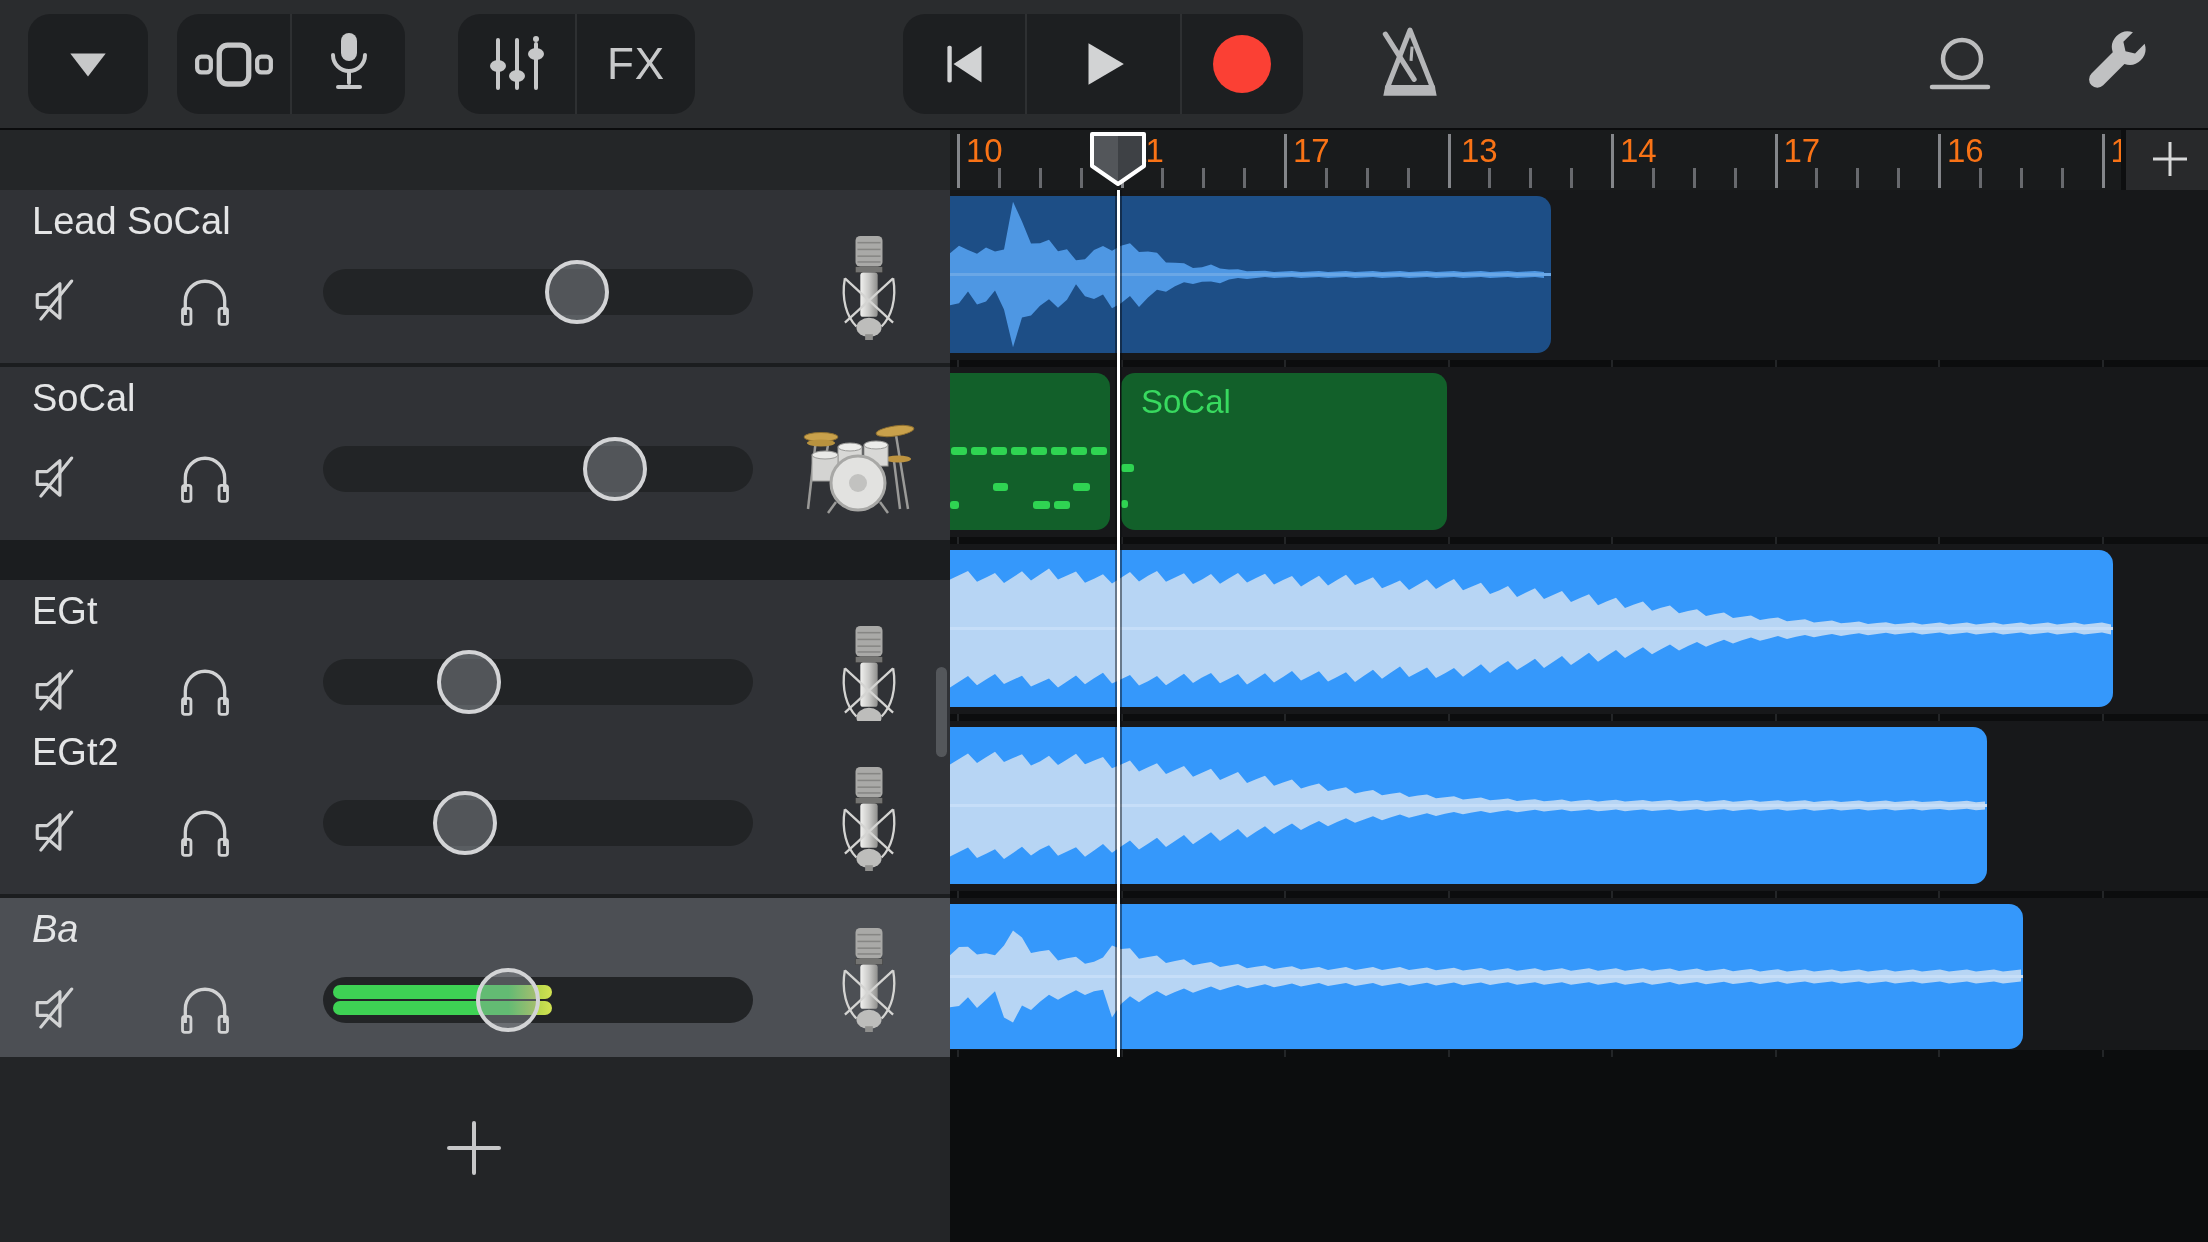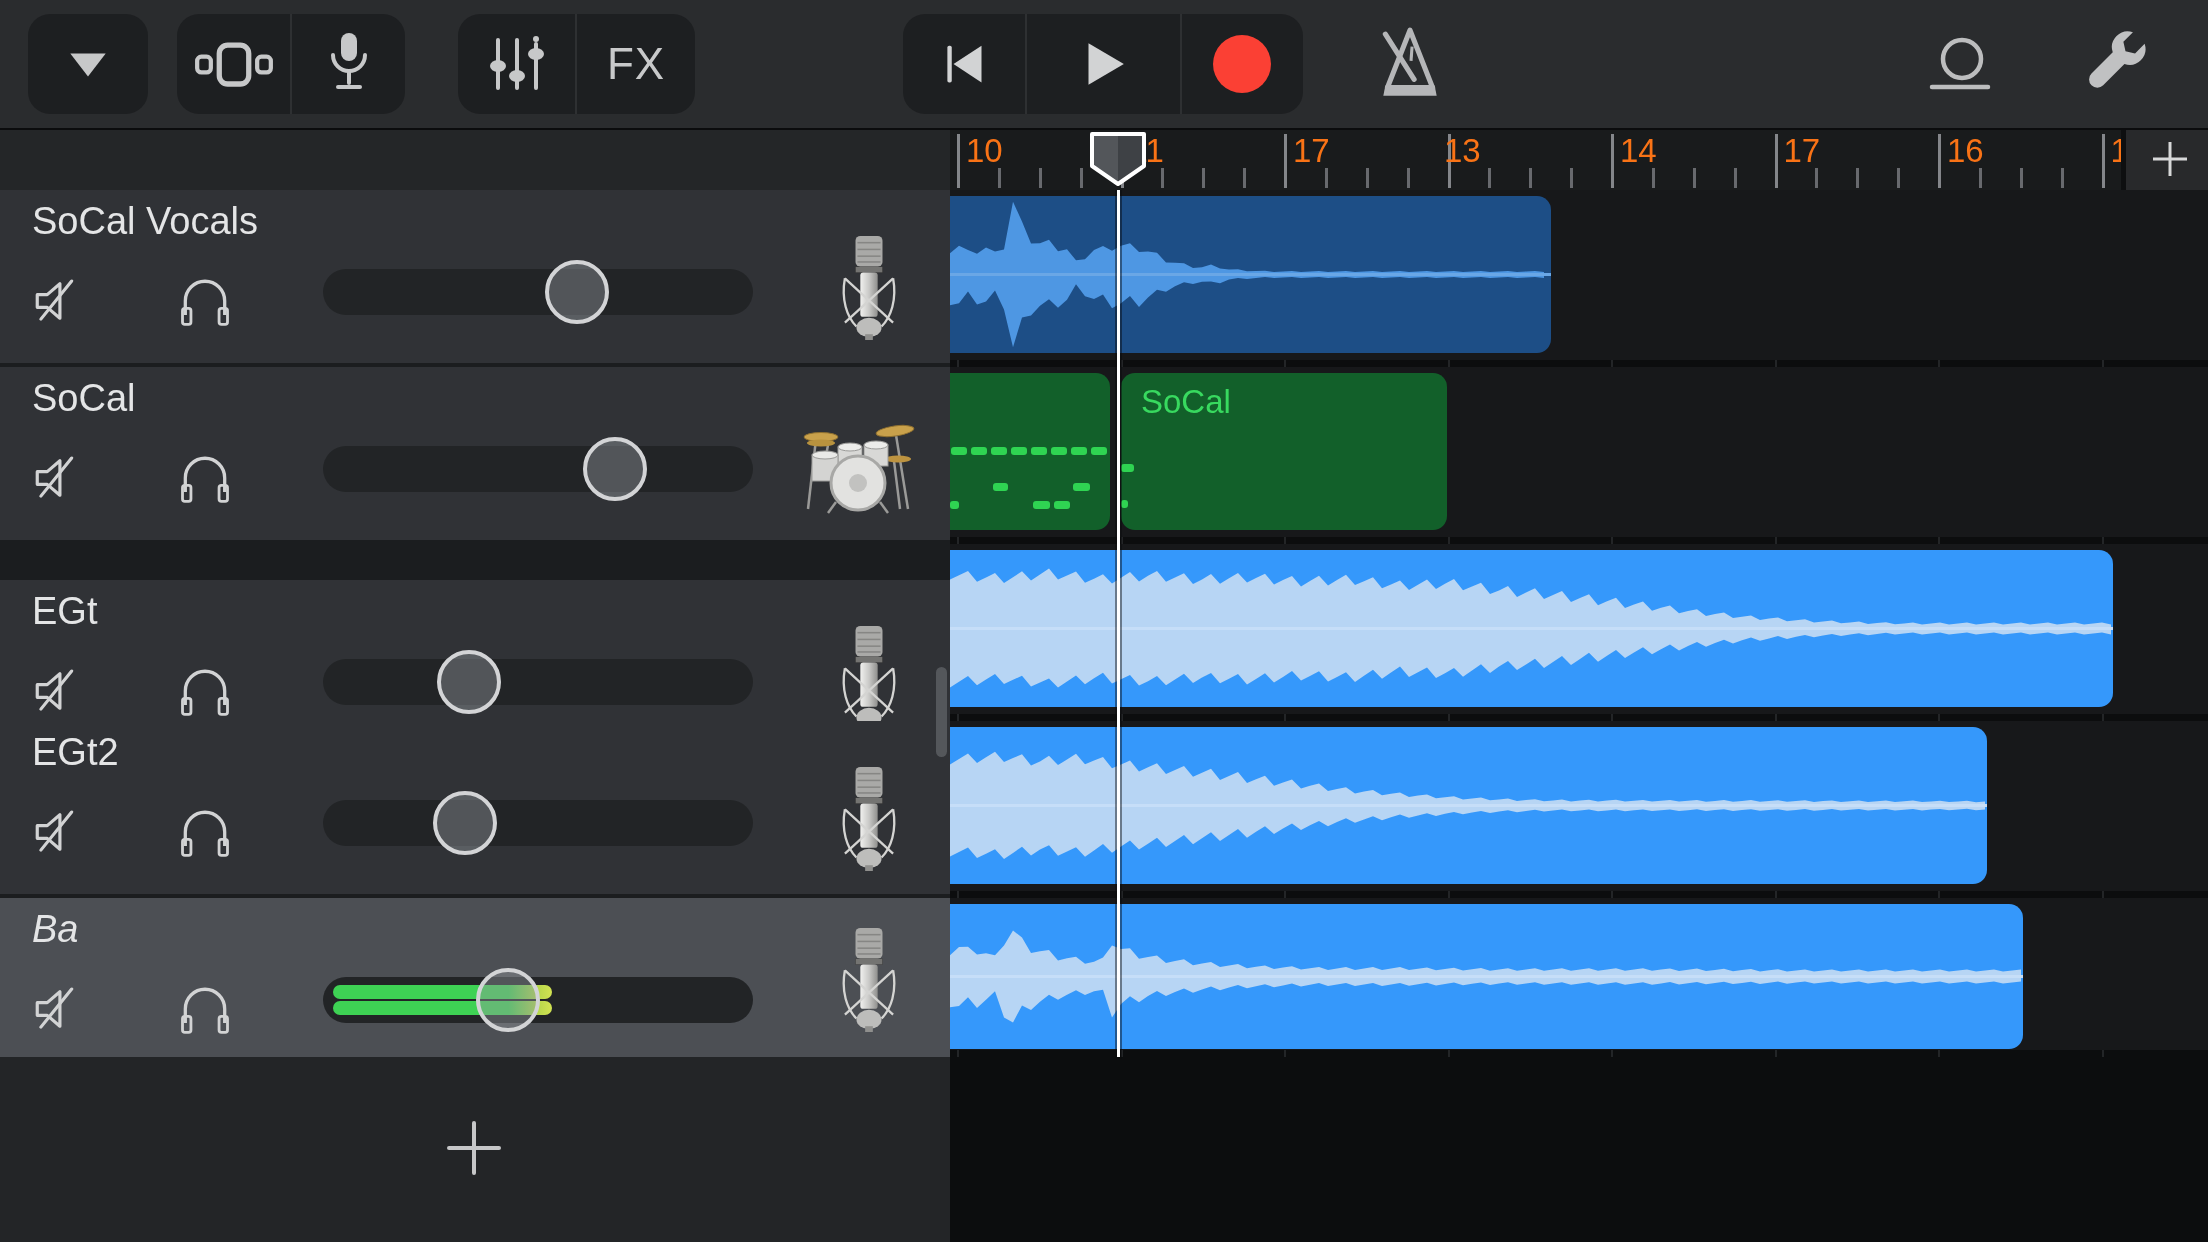--- a/index.html
+++ b/index.html
@@ -169,21 +169,21 @@
       <div class="bar-num" style="left: 179.5px; top: 4px;">11</div>
       <div class="tick-minor" style="left: 211.375px; top: 40px; height: 20px;"></div>
       <div class="tick-minor" style="left: 252.25px; top: 40px; height: 20px;"></div>
       <div class="tick-minor" style="left: 293.125px; top: 40px; height: 20px;"></div>
       <div class="tick-major" style="left: 334px; top: 6px; height: 54px;"></div>
       <div class="bar-num" style="left: 343px; top: 4px;">17</div>
       <div class="tick-minor" style="left: 374.875px; top: 40px; height: 20px;"></div>
       <div class="tick-minor" style="left: 415.75px; top: 40px; height: 20px;"></div>
       <div class="tick-minor" style="left: 456.625px; top: 40px; height: 20px;"></div>
       <div class="tick-major" style="left: 497.5px; top: 6px; height: 54px;"></div>
-      <div class="bar-num" style="left: 494px; top: 4px;">13</div>
+      <div class="bar-num" style="left: 511px; top: 4px;">13</div>
       <div class="tick-minor" style="left: 538.375px; top: 40px; height: 20px;"></div>
       <div class="tick-minor" style="left: 579.25px; top: 40px; height: 20px;"></div>
       <div class="tick-minor" style="left: 620.125px; top: 40px; height: 20px;"></div>
       <div class="tick-major" style="left: 661px; top: 6px; height: 54px;"></div>
       <div class="bar-num" style="left: 670px; top: 4px;">14</div>
       <div class="tick-minor" style="left: 701.875px; top: 40px; height: 20px;"></div>
       <div class="tick-minor" style="left: 742.75px; top: 40px; height: 20px;"></div>
       <div class="tick-minor" style="left: 783.625px; top: 40px; height: 20px;"></div>
       <div class="tick-major" style="left: 824.5px; top: 6px; height: 54px;"></div>
       <div class="bar-num" style="left: 833.5px; top: 4px;">17</div>
@@ -265,21 +265,21 @@
         <svg width="1073" height="145" viewBox="0 0 1073 145">
           <polygon points="0,51.2 9,42.9 18,42.8 27,50.5 36,49.3 45,51.3 54,41.5 63,26.5 72,33.5 81,48.9 90,47.2 99,46.1 108,56.4 117,54.3 126,52.8 135,59.7 144,57.7 153,53.4 162,41.5 171,44.9 180,44.2 189,54.7 198,52.9 207,51.6 216,58.9 225,57.0 234,55.3 243,61.2 252,59.5 261,58.0 270,62.9 279,61.4 288,60.1 297,64.3 306,62.8 315,61.4 324,65.0 333,63.6 342,62.2 351,65.6 360,64.3 369,63.0 378,65.9 387,64.5 396,63.1 405,65.9 414,64.5 423,63.1 432,65.9 441,64.5 450,63.1 459,66.0 468,64.7 477,63.4 486,66.2 495,65.0 504,63.7 513,66.5 522,65.2 531,64.0 540,66.7 549,65.5 558,64.2 567,66.8 576,65.5 585,64.2 594,66.8 603,65.5 612,64.2 621,66.8 630,65.5 639,64.2 648,66.8 657,65.5 666,64.2 675,66.8 684,65.5 693,64.2 702,66.8 711,65.6 720,64.4 729,66.9 738,65.8 747,64.6 756,67.1 765,65.9 774,64.8 783,67.2 792,66.1 801,65.0 810,67.4 819,66.3 828,65.2 837,67.5 846,66.5 855,65.4 864,67.6 873,66.5 882,65.4 891,67.6 900,66.5 909,65.4 918,67.6 927,66.5 936,65.4 945,67.6 954,66.5 963,65.4 972,67.6 981,66.5 990,65.4 999,67.6 1008,66.5 1017,65.4 1026,67.6 1035,66.5 1044,65.4 1053,67.6 1062,66.5 1071,65.4 1071,77.4 1062,78.5 1053,79.6 1044,77.4 1035,78.5 1026,79.6 1017,77.4 1008,78.5 999,79.6 990,77.4 981,78.5 972,79.6 963,77.4 954,78.5 945,79.6 936,77.4 927,78.5 918,79.6 909,77.4 900,78.5 891,79.6 882,77.4 873,78.5 864,79.6 855,77.4 846,78.5 837,79.7 828,77.5 819,78.7 810,79.9 801,77.7 792,78.9 783,80.1 774,77.8 765,79.1 756,80.3 747,78.0 738,79.2 729,80.5 720,78.1 711,79.4 702,80.7 693,78.2 684,79.5 675,80.8 666,78.2 657,79.5 648,80.8 639,78.2 630,79.5 621,80.8 612,78.2 603,79.5 594,80.8 585,78.2 576,79.5 567,80.8 558,78.2 549,79.5 540,80.9 531,78.4 522,79.8 513,81.2 504,78.6 495,80.0 486,81.5 477,78.8 468,80.3 459,81.8 450,79.1 441,80.5 432,81.9 423,79.1 414,80.5 405,81.9 396,79.1 387,80.5 378,81.9 369,79.1 360,80.8 351,82.5 342,79.6 333,81.4 324,83.3 315,80.2 306,82.2 297,84.2 288,81.1 279,83.6 270,86.3 261,82.6 252,85.5 243,88.7 234,84.5 225,88.0 216,92.0 207,87.0 198,92.1 189,98.2 180,92.2 171,100.1 162,113.5 153,85.8 144,87.3 135,90.9 126,86.2 117,90.7 108,95.7 99,90.8 90,97.8 81,106.1 72,101.5 63,118.5 54,113.5 45,87.3 36,95.7 27,104.1 18,93.2 9,102.1 0,103.2" fill="#b7d5f4"></polygon>
         </svg>
         <div class="centerline" style="top: 71px; background: rgb(198, 222, 248);"></div>
       </div>
       <div class="playhead" style="left: 166.5px; top: 0px; height: 867px;"></div>
     </div>
 
   <div class="header-panel" id="headers">
       <div class="hrow" style="top: 0px; height: 173px;">
-        <div class="trk-name">SoCal Vocals</div>
+        <div class="trk-name">Lead SoCal</div>
         <div class="icon" style="position: absolute; left: 30px; top: 82px; width: 58px; height: 58px;">
           <svg width="58" height="58" viewBox="0 0 64 64">
             <path d="M8 25 h11 l14 -12 v38 l-14 -12 H8 Z" fill="none" stroke="#d2d3d4" stroke-width="3.5" stroke-linejoin="round"></path>
             <line x1="12" y1="52" x2="46" y2="10" stroke="#d2d3d4" stroke-width="3.5" stroke-linecap="round"></line>
           </svg>
         </div>
         <div class="icon" style="position: absolute; left: 175px; top: 80px; width: 60px; height: 60px;">
           <svg width="60" height="60" viewBox="0 0 64 64">
             <path d="M11 48 V33 a21 21 0 0 1 42 0 V48" fill="none" stroke="#d2d3d4" stroke-width="3.5"></path>
             <rect x="8" y="41" width="9" height="17" rx="2.5" fill="none" stroke="#d2d3d4" stroke-width="3"></rect>

